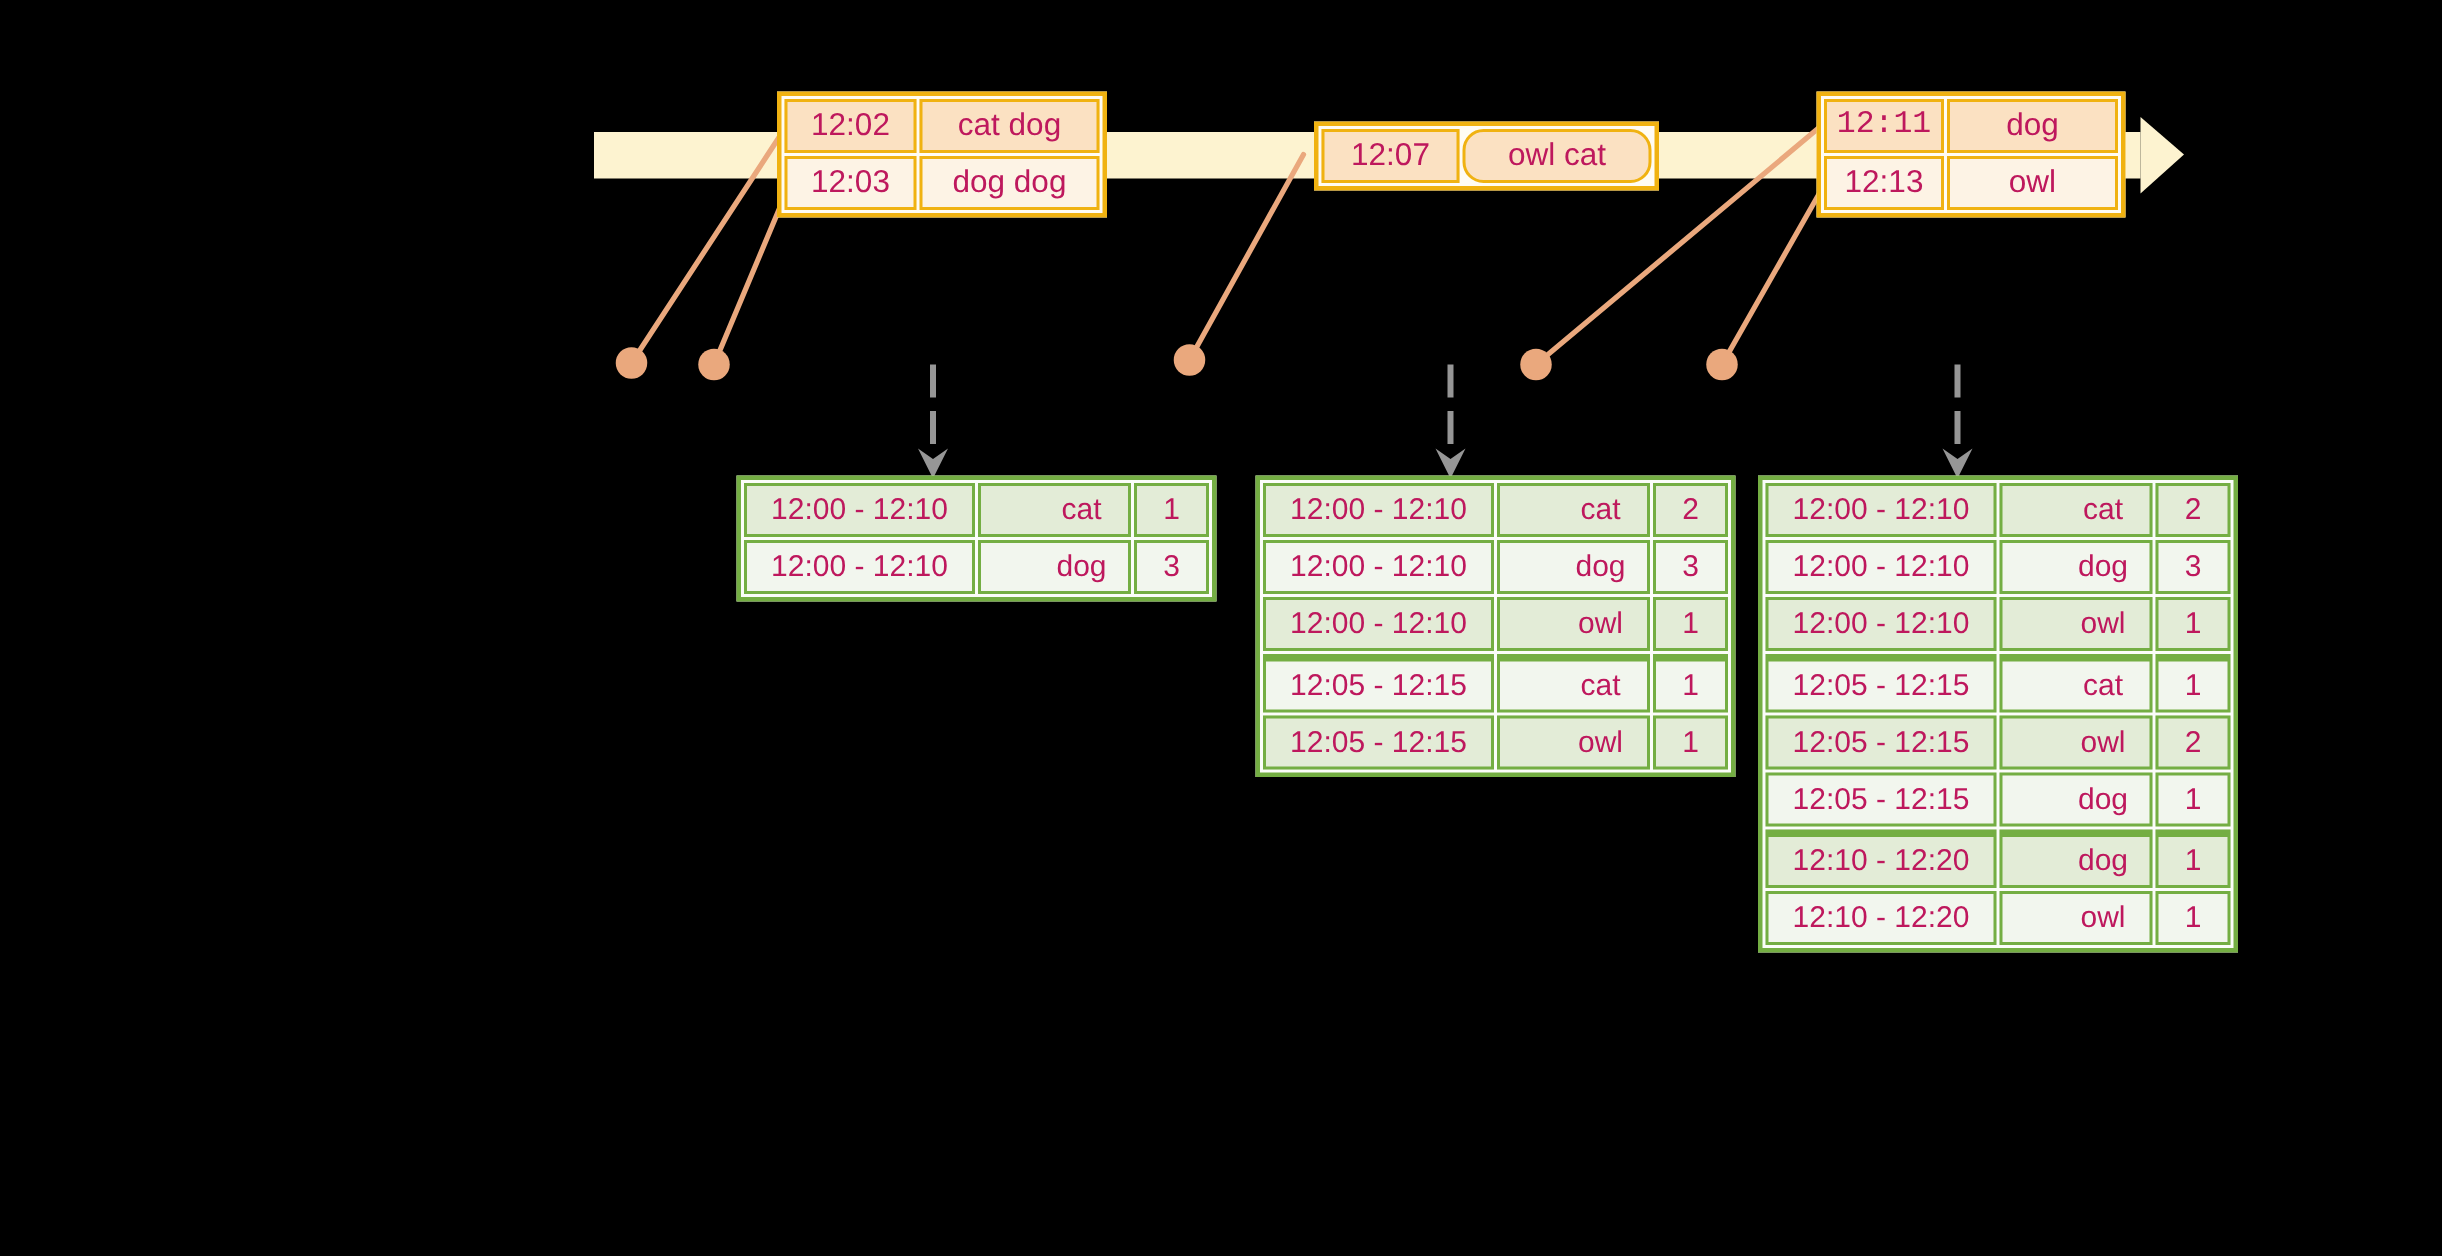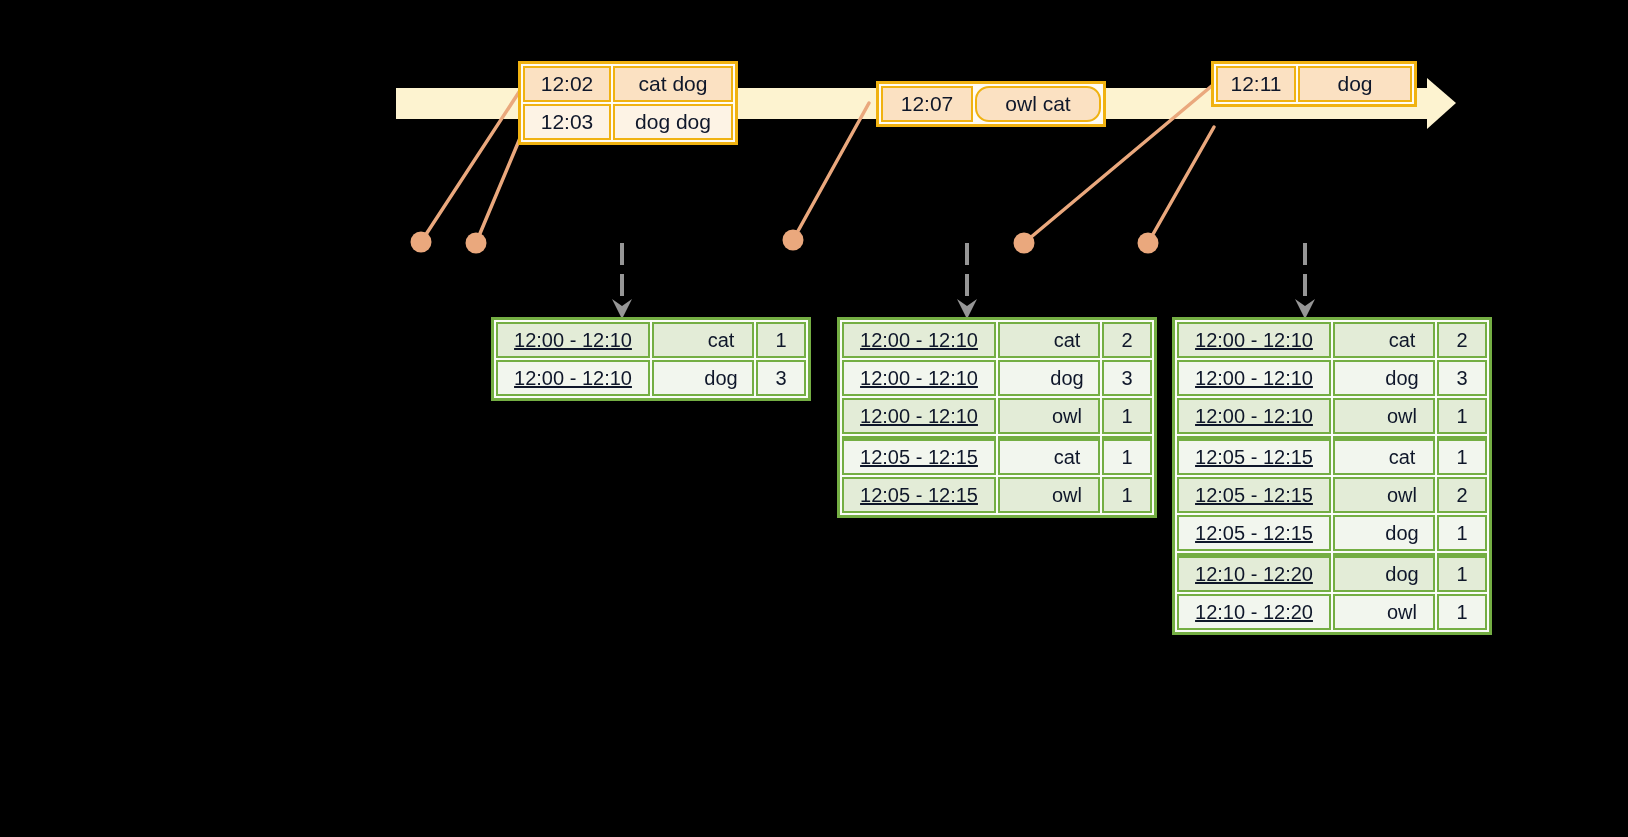--- a/index.html
+++ b/index.html
@@ -1,18 +1,18 @@
 <!DOCTYPE html>
 <html><head>
 <meta charset="utf-8">
 <style>
   html,body{margin:0;padding:0;background:#000;}
   .canvas{
     position:relative;width:1628px;height:837px;background:#000;overflow:hidden;
-    font-family:"Liberation Sans", sans-serif;color:#0f172a;
+    font-family:"Liberation Sans", sans-serif;color:#be185d;
   }
   .layer{position:absolute;left:0;top:0;}
   
   table{border-collapse:separate;}
   .event-table{
     position:absolute;border-spacing:2px;background:#fffcf4;
     border:3px solid #f0b211;
   }
   .event-table td{
     border:2px solid #f0b211;height:32px;padding:0 6px;
@@ -24,21 +24,21 @@
   .event-table tr.row-b td{background:#fdf3e5;}
   
   .result-table{
     position:absolute;border-spacing:2px;background:#fbfdf9;
     border:3px solid #74ae43;
   }
   .result-table td{
     border:2px solid #74ae43;height:32px;padding:0 4px;
     text-align:center;vertical-align:middle;font-size:20px;line-height:32px;
   }
-  .result-table td.win{width:142px;text-decoration:underline;}
+  .result-table td.win{width:142px;}
   .result-table td.word{width:54px;padding-left:40px;}
   .result-table td.cnt{width:38px;}
   .result-table tr.row-a td{background:#e3ecd7;}
   .result-table tr.row-b td{background:#f2f6ee;}
   .result-table tr.group-start td{border-top-width:5px;}
 </style>
 </head>
 <body>
 
 <div class="canvas">
@@ -92,22 +92,26 @@
         <tr class="row-a">
       <td class="t" style="width:76px;">12:07</td>
       <td class="w" style="width:110px;border-radius:14px;">owl cat</td>
     </tr>
   </tbody>
     </table>
 
   <table class="event-table" style="left:1211px;top:61px;">
     <tbody>
         <tr class="row-a">
-      <td class="t" style="width:64px;">12:11</td>
+      <td class="t" style="width:64px;font-family:Liberation Mono, monospace;">12:11</td>
       <td class="w" style="width:98px;">dog</td>
+    </tr>
+    <tr class="row-b">
+      <td class="t" style="width:64px;">12:13</td>
+      <td class="w" style="width:98px;">owl</td>
     </tr>
   </tbody>
     </table>
 
   <table class="result-table" style="left:491px;top:317px;">
     <tbody>
         <tr class="row-a">
       <td class="win">12:00 - 12:10</td>
       <td class="word">cat</td>
       <td class="cnt">1</td>

